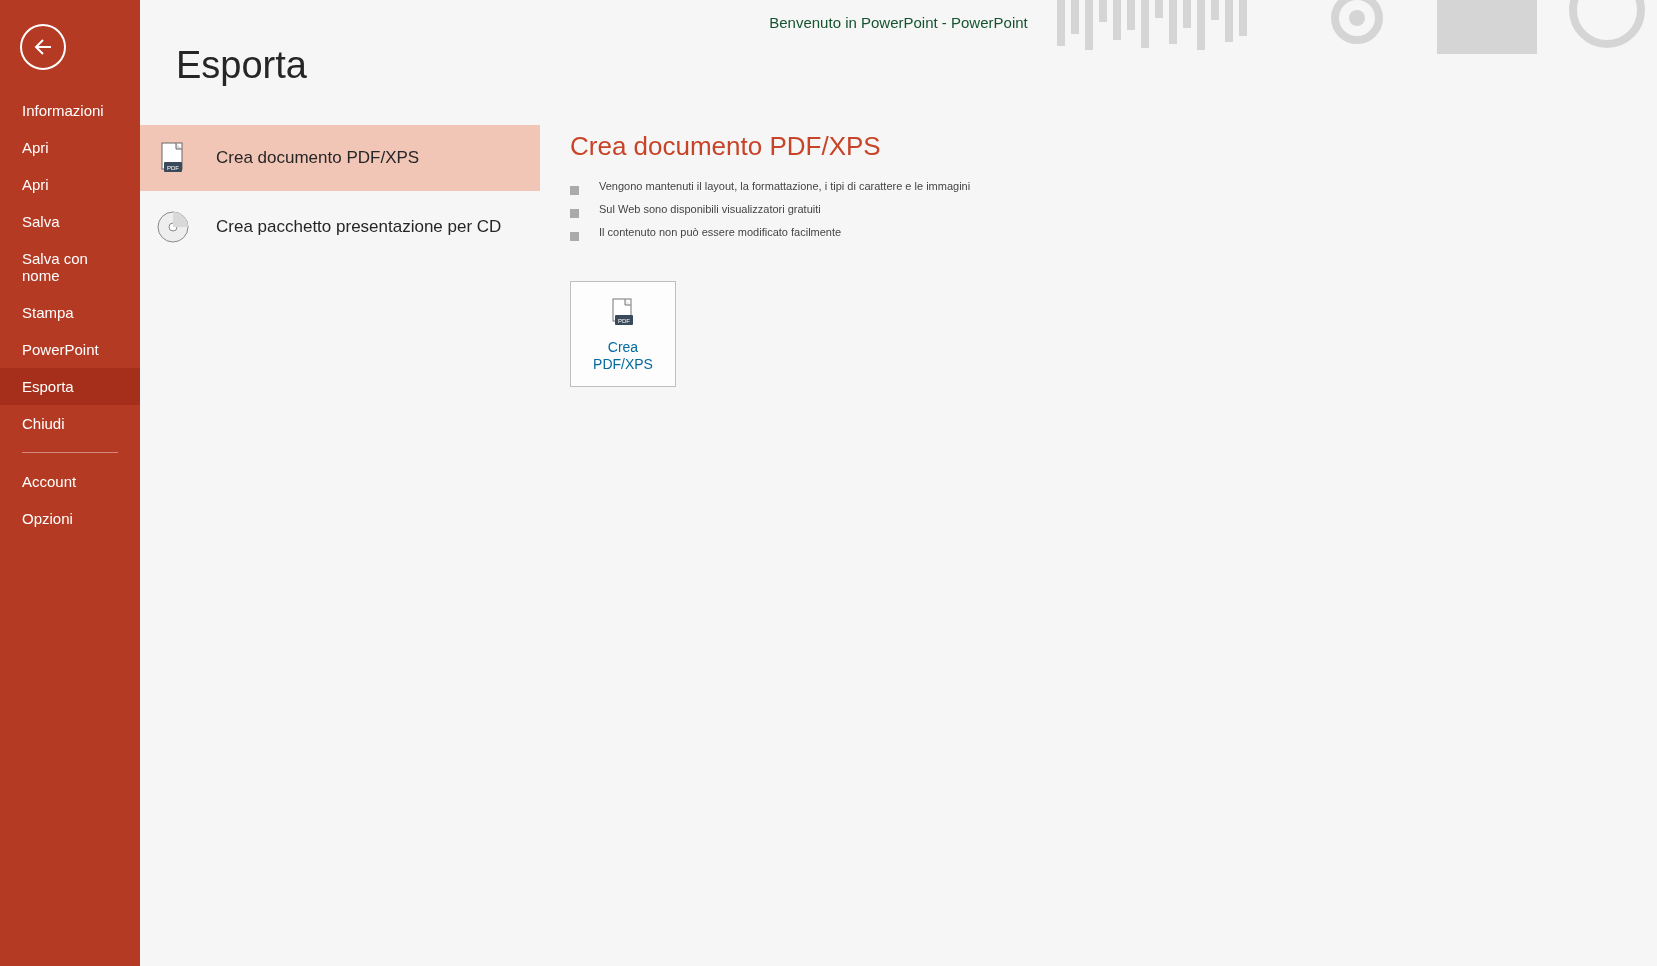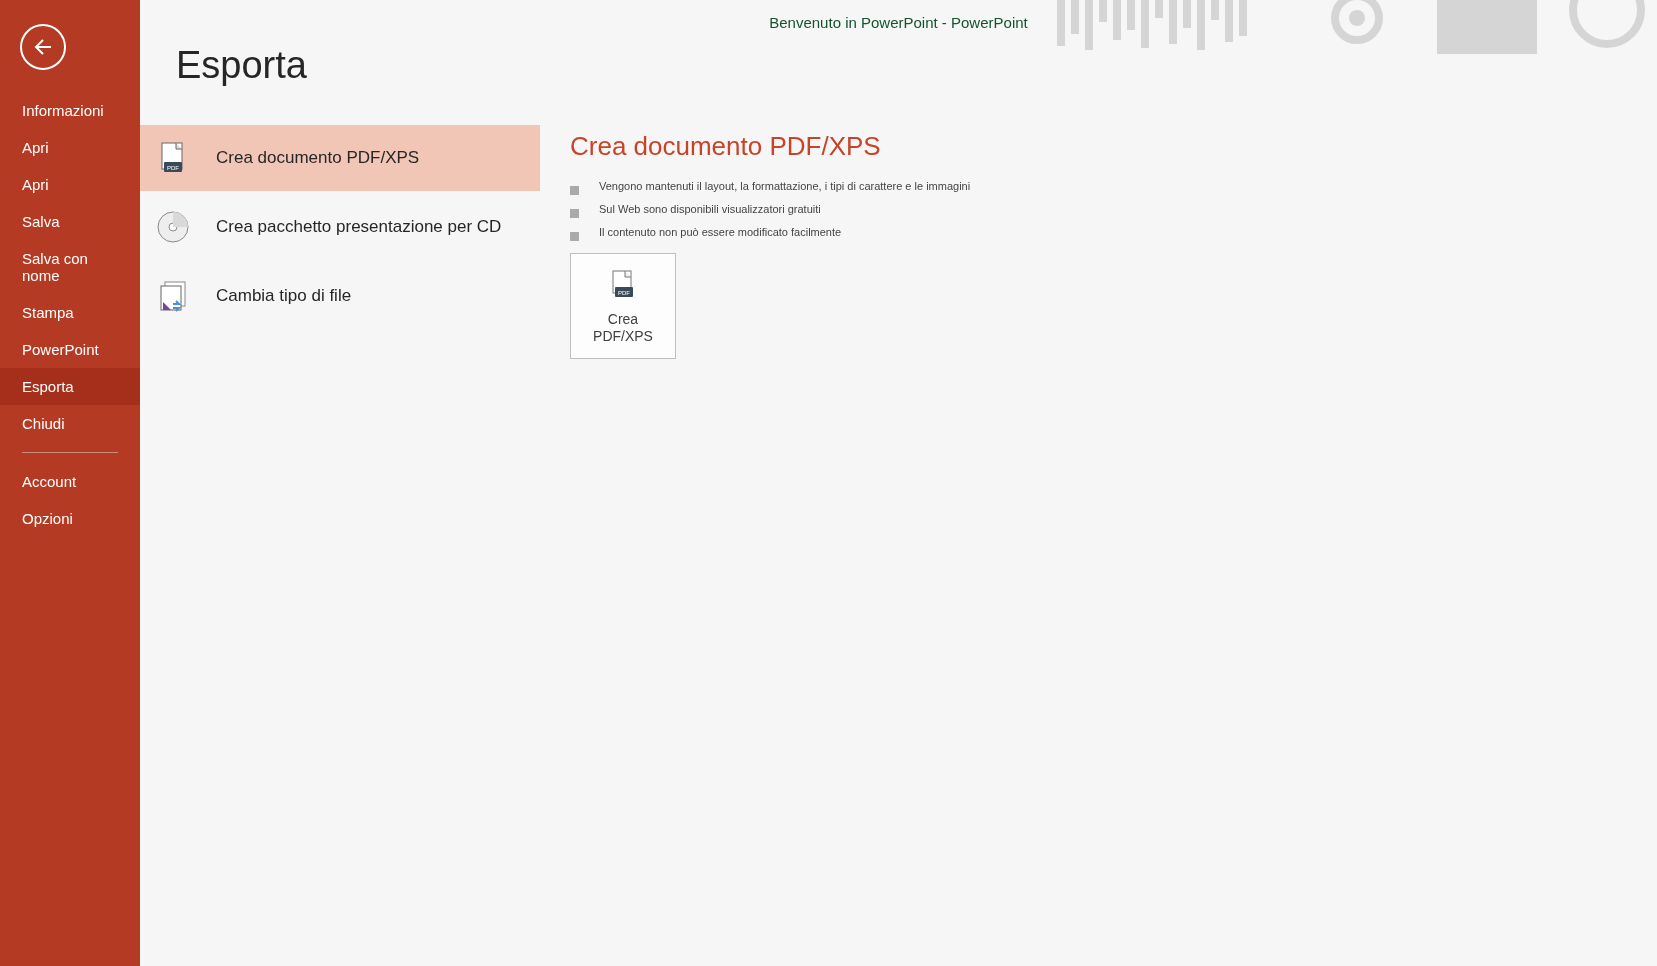--- a/index.html
+++ b/index.html
@@ -155,32 +155,32 @@
   }
   .bullet-square {
     width: 9px;
     height: 9px;
     background: #aaa;
     margin-top: 6px;
     flex-shrink: 0;
   }
 
   .action-button {
-    margin-top: 8px;
+    margin-top: 36px;
     width: 106px;
     height: 106px;
     border: 1px solid #bfbfbf;
     background: #fdfdfd;
     display: flex;
     flex-direction: column;
     align-items: center;
     justify-content: center;
     gap: 8px;
     font-size: 14px;
-    color: #404040;
+    color: #0369a1;
     cursor: pointer;
     text-align: center;
     padding: 6px;
   }
   .action-button svg { flex-shrink: 0; }
 
 </style>
 </head>
 <body>
 
@@ -290,32 +290,20 @@
             <svg width="36" height="36" viewBox="0 0 36 36">
               <circle cx="18" cy="18" r="15" fill="#eee" stroke="#888"></circle>
               <circle cx="18" cy="18" r="4" fill="#fff" stroke="#888"></circle>
               <path d="M18,3 A15,15 0 0 1 33,18 L18,18 Z" fill="#d9d9d9"></path>
             </svg>
           </span>
           <span class="opt-label">Crea pacchetto presentazione per CD</span>
         </div>
 
 
-        <div class="export-option">
-          <span class="opt-icon">
-            <svg width="36" height="36" viewBox="0 0 36 36">
-              <rect x="10" y="4" width="20" height="24" fill="#fff" stroke="#888"></rect>
-              <rect x="6" y="8" width="20" height="24" fill="#fff" stroke="#666"></rect>
-              <polygon points="8,24 16,32 8,32" fill="#7b3fa0"></polygon>
-              <polyline points="18,26 24,26 21,23" stroke="#4a90d9" stroke-width="2" fill="none"></polyline>
-              <polyline points="18,30 24,30 21,33" stroke="#4a90d9" stroke-width="2" fill="none"></polyline>
-            </svg>
-          </span>
-          <span class="opt-label">Cambia tipo di file</span>
-        </div>
 
       </div>
 
       <div class="details">
         <h2 class="details-title">Crea documento PDF/XPS</h2>
         <ul class="bullet-list">
           <li>
             <span class="bullet-square"></span>
             <span>Vengono mantenuti il layout, la formattazione, i tipi di carattere e le immagini</span>
           </li>

